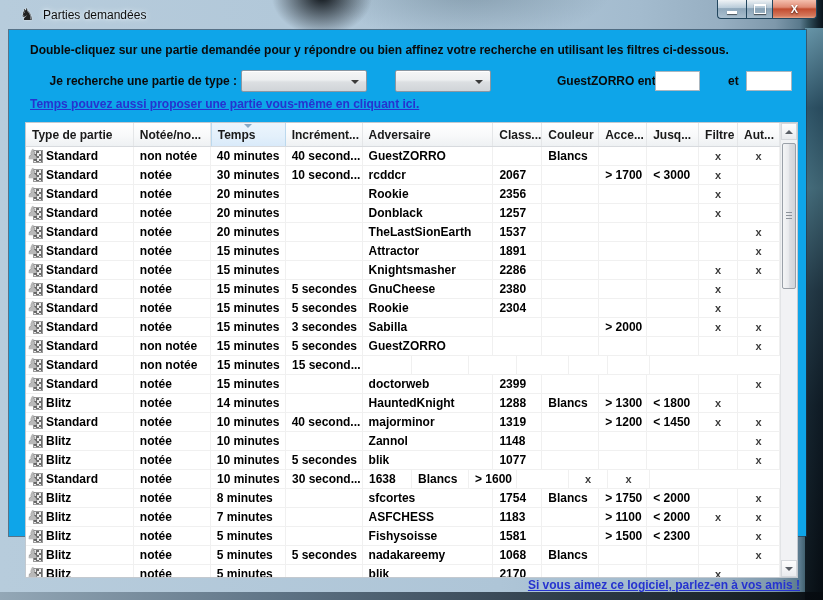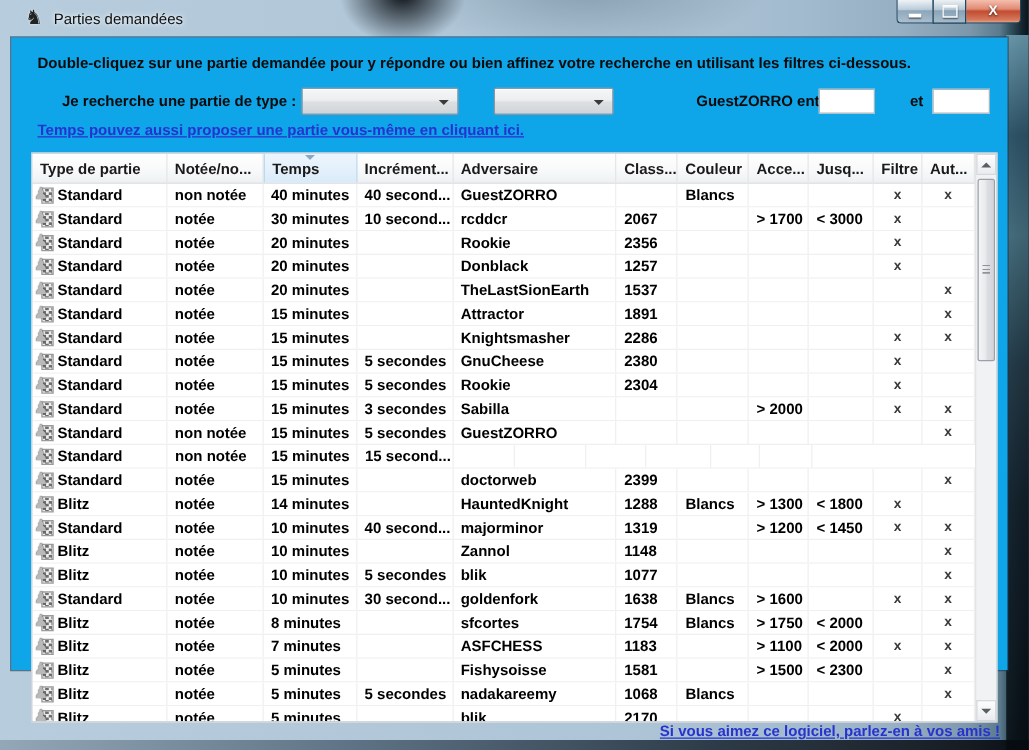--- a/index.html
+++ b/index.html
@@ -429,21 +429,20 @@
           <div class="tcell center" style="width: 42px;">x</div>
         </div>
         <div class="trow">
           <div class="tcell first" style="width: 108px;">
             <span class="piece-ico"></span>
             <span>Standard</span>
           </div>
           <div class="tcell" style="width: 77px;">notée</div>
           <div class="tcell" style="width: 75px;">10 minutes</div>
           <div class="tcell" style="width: 77px;">30 second...</div>
-          <div class="tcell" style="width: 131px;">goldenfork</div>
           <div class="tcell" style="width: 49px;">1638</div>
           <div class="tcell" style="width: 57px;">Blancs</div>
           <div class="tcell" style="width: 48px;">&gt; 1600</div>
           <div class="tcell" style="width: 52px;"></div>
           <div class="tcell center" style="width: 39px;">x</div>
           <div class="tcell center" style="width: 42px;">x</div>
         </div>
         <div class="trow">
           <div class="tcell first" style="width: 108px;">
             <span class="piece-ico"></span>

